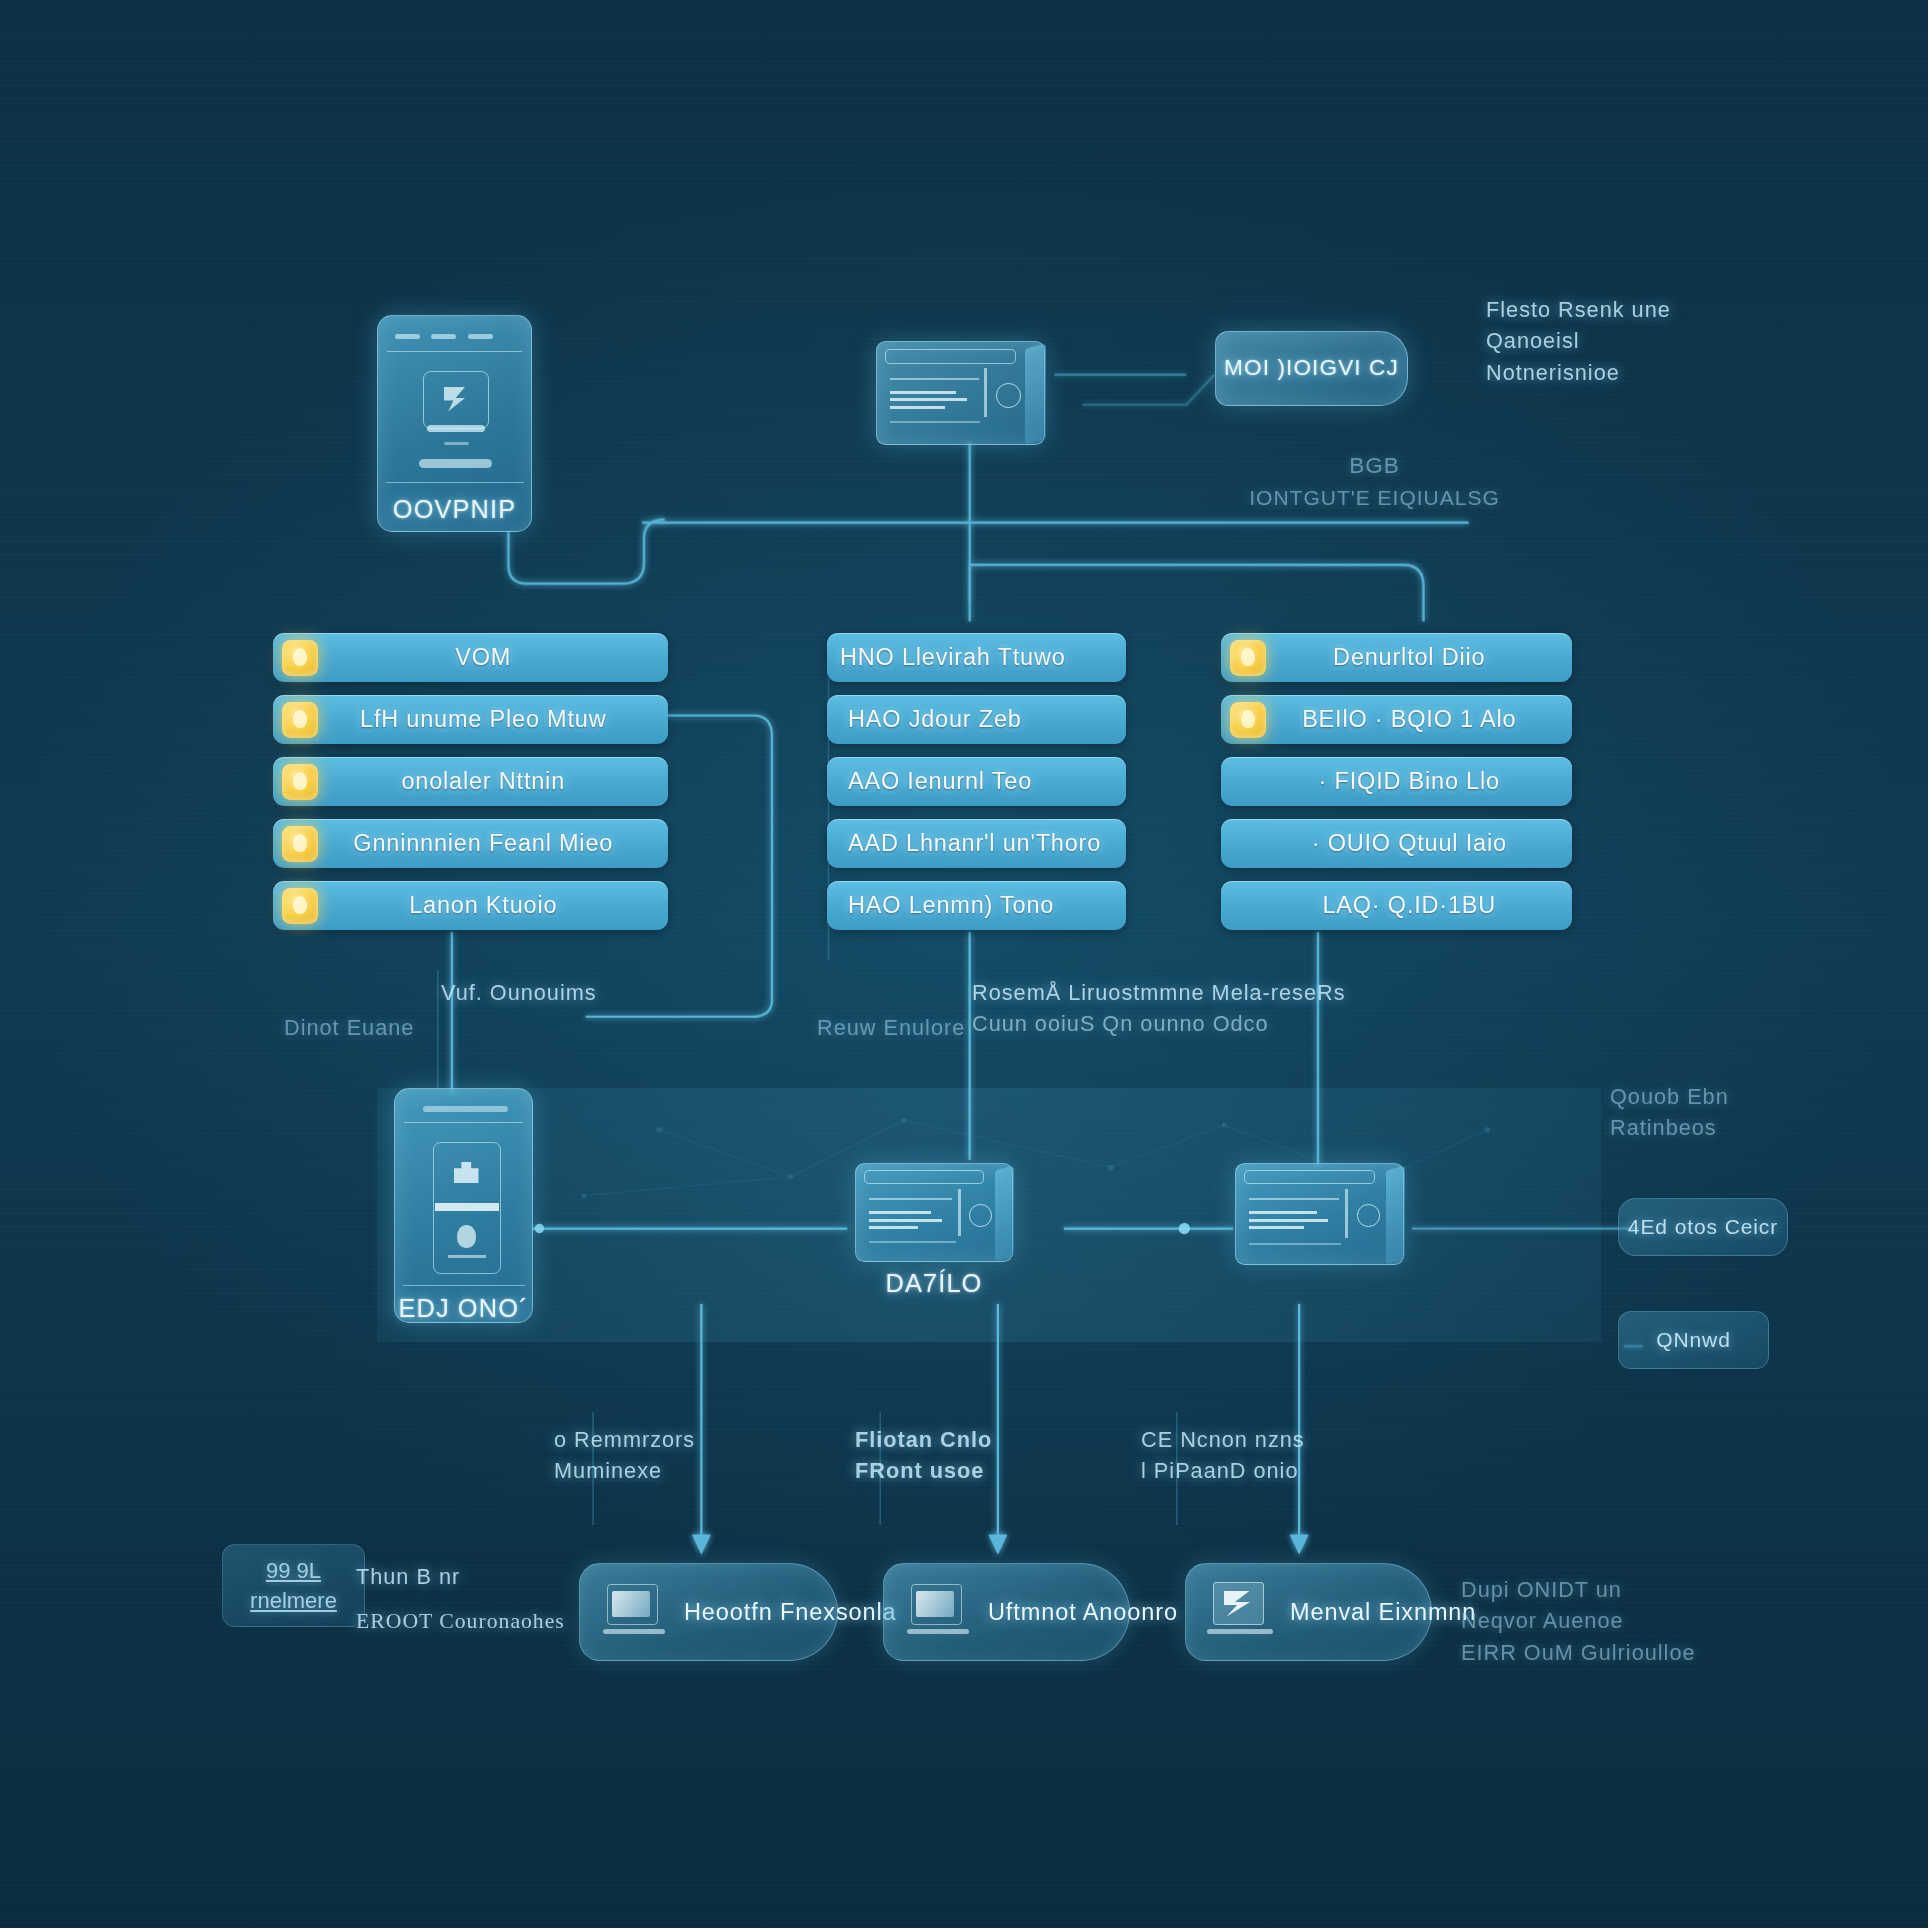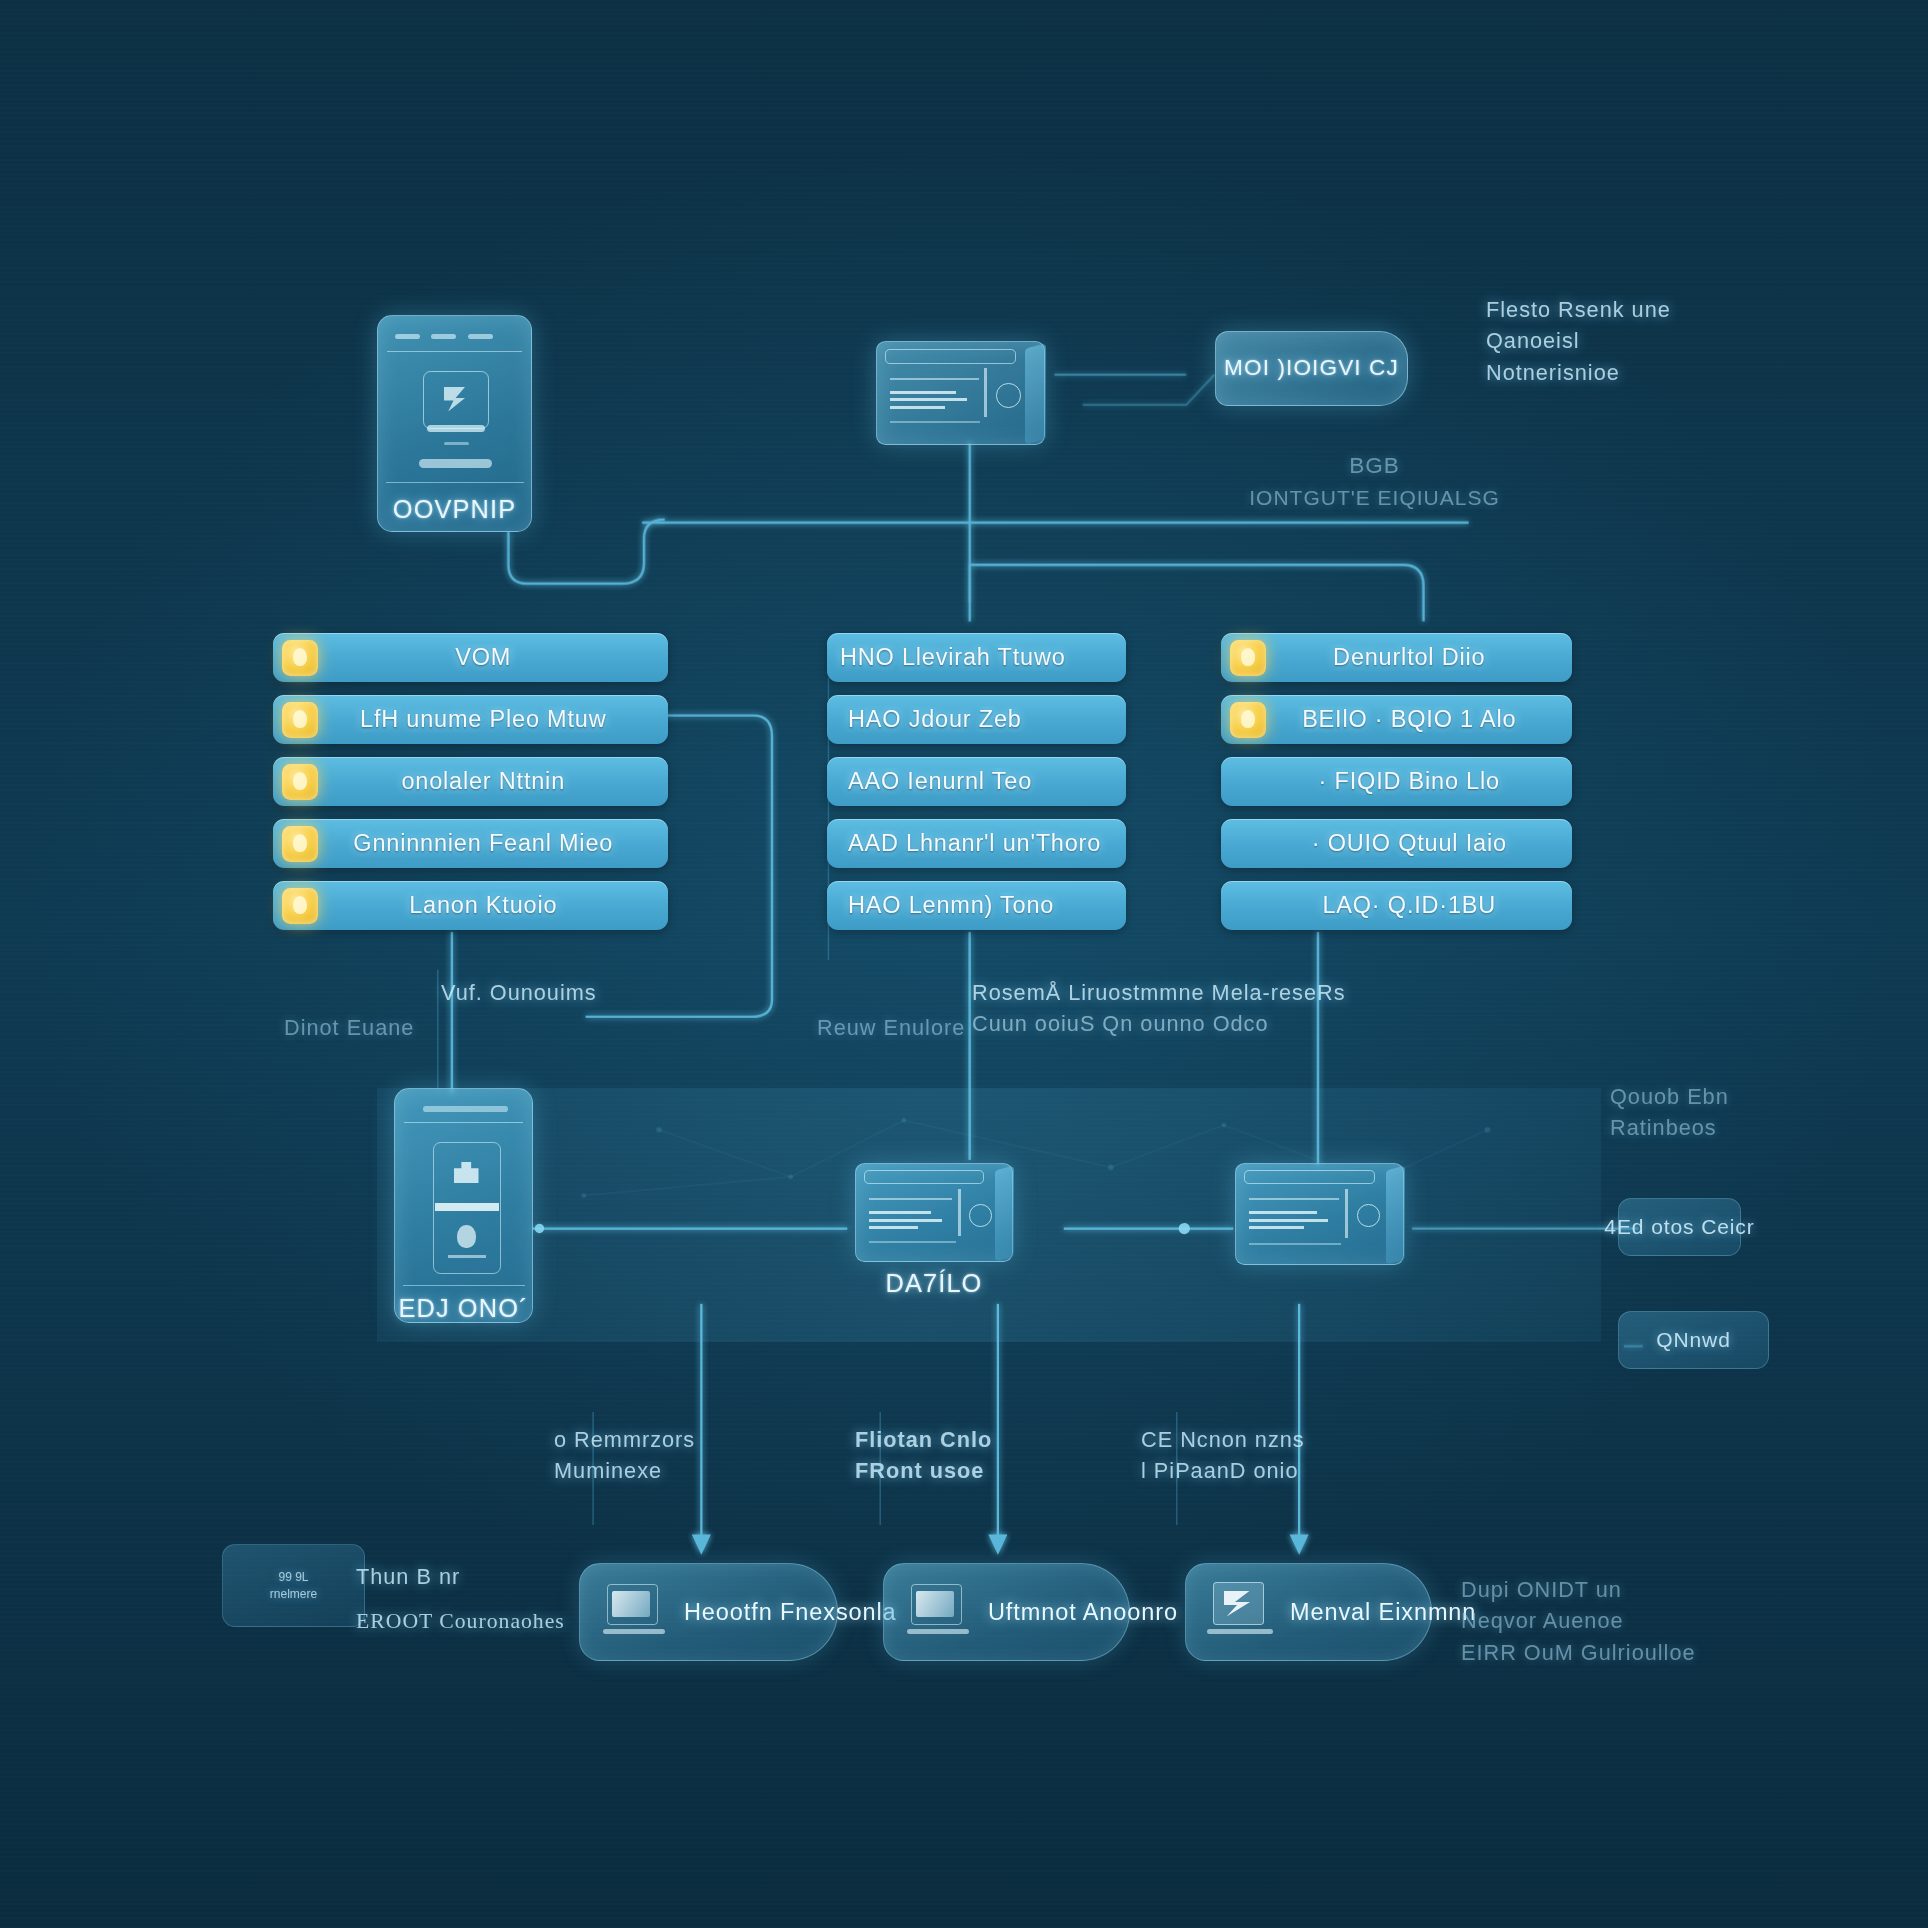--- a/index.html
+++ b/index.html
@@ -142,23 +142,24 @@
   }
 
   
   .legend-box {
     position: absolute;
     border-radius: 13px;
     background: linear-gradient(160deg, rgba(70,152,190,0.34) 0%, rgba(44,120,160,0.22) 100%);
     border: 0.9px solid rgba(150,214,240,0.22);
     display: flex; flex-direction: column; align-items: center; justify-content: center;
     color: rgba(200,236,252,0.78);
-    font-size: 12px;
+    font-size: 22px;
     line-height: 1.35;
     text-shadow: 0 0 8.5px rgba(130,210,245,0.6);
+    text-decoration: underline;
   }
   .band {
     position: absolute;
     background: linear-gradient(90deg, rgba(70,160,200,0.10) 0%, rgba(80,175,215,0.16) 45%, rgba(60,150,195,0.10) 100%);
     pointer-events: none;
   }
 </style>
 </head>
 <body>
 
@@ -389,21 +390,21 @@
   <div style="position:absolute;left:13px;top:79px;width:92px;height:1.9px;background:rgba(222,248,255,0.4);"></div>
   <div style="position:absolute;left:121px;top:40px;width:22.6px;height:22.6px;border:1.9px solid rgba(230,250,255,0.75);border-radius:50%;"></div>
   <div style="position:absolute;left:109px;top:24.5px;width:2.8px;height:49px;background:rgba(230,250,255,0.6);"></div>
   <div style="position:absolute;right:-1.9px;top:3.8px;width:19px;height:94px;background:linear-gradient(120deg,rgba(120,205,238,0.55),rgba(58,148,192,0.35));transform:skewY(-14deg);border-radius:3.8px;"></div>
 </div>
 
 <div class="ghost dim" style="left:1610px; top:1081px;">
   <div>Qouob Ebn</div>
   <div>Ratinbeos</div>
 </div>
-<div class="chip" style="left:1618px; top:1198px; width:123px;">4Ed otos Ceicr</div>
+<div class="chip" style="left:1618px; top:1198px; width:170px;border-radius:18px;">4Ed otos Ceicr</div>
 <div class="chip" style="left:1618px; top:1311px; width:151px;">QNnwd</div>
 
 <div class="ghost" style="left:554px; top:1424px;">
   <div class="dim">o Remmrzors</div>
   <div>Muminexe</div>
 </div>
 <div class="ghost" style="left:855px; top:1424px;font-weight:bold;">
   <div class="dim">Fliotan Cnlo</div>
   <div>FRont usoe</div>
 </div>

